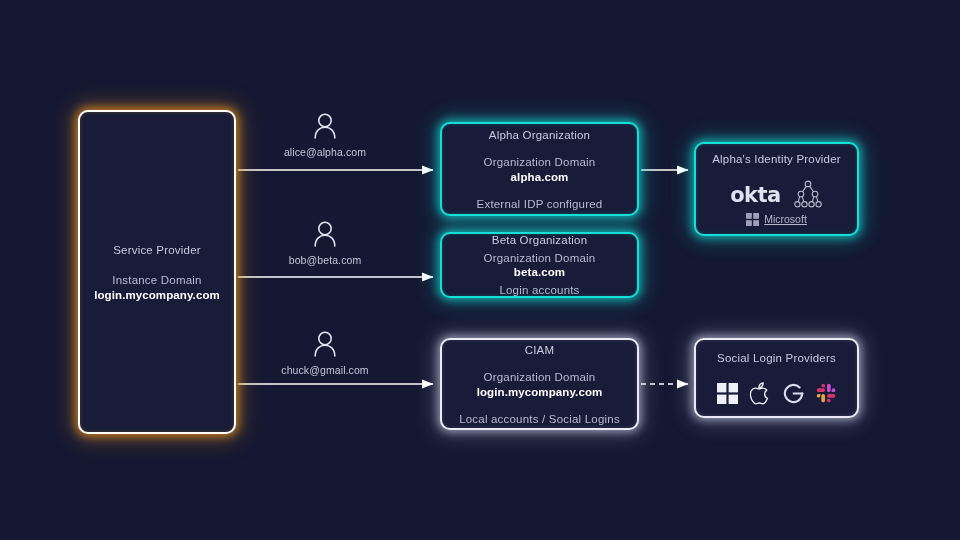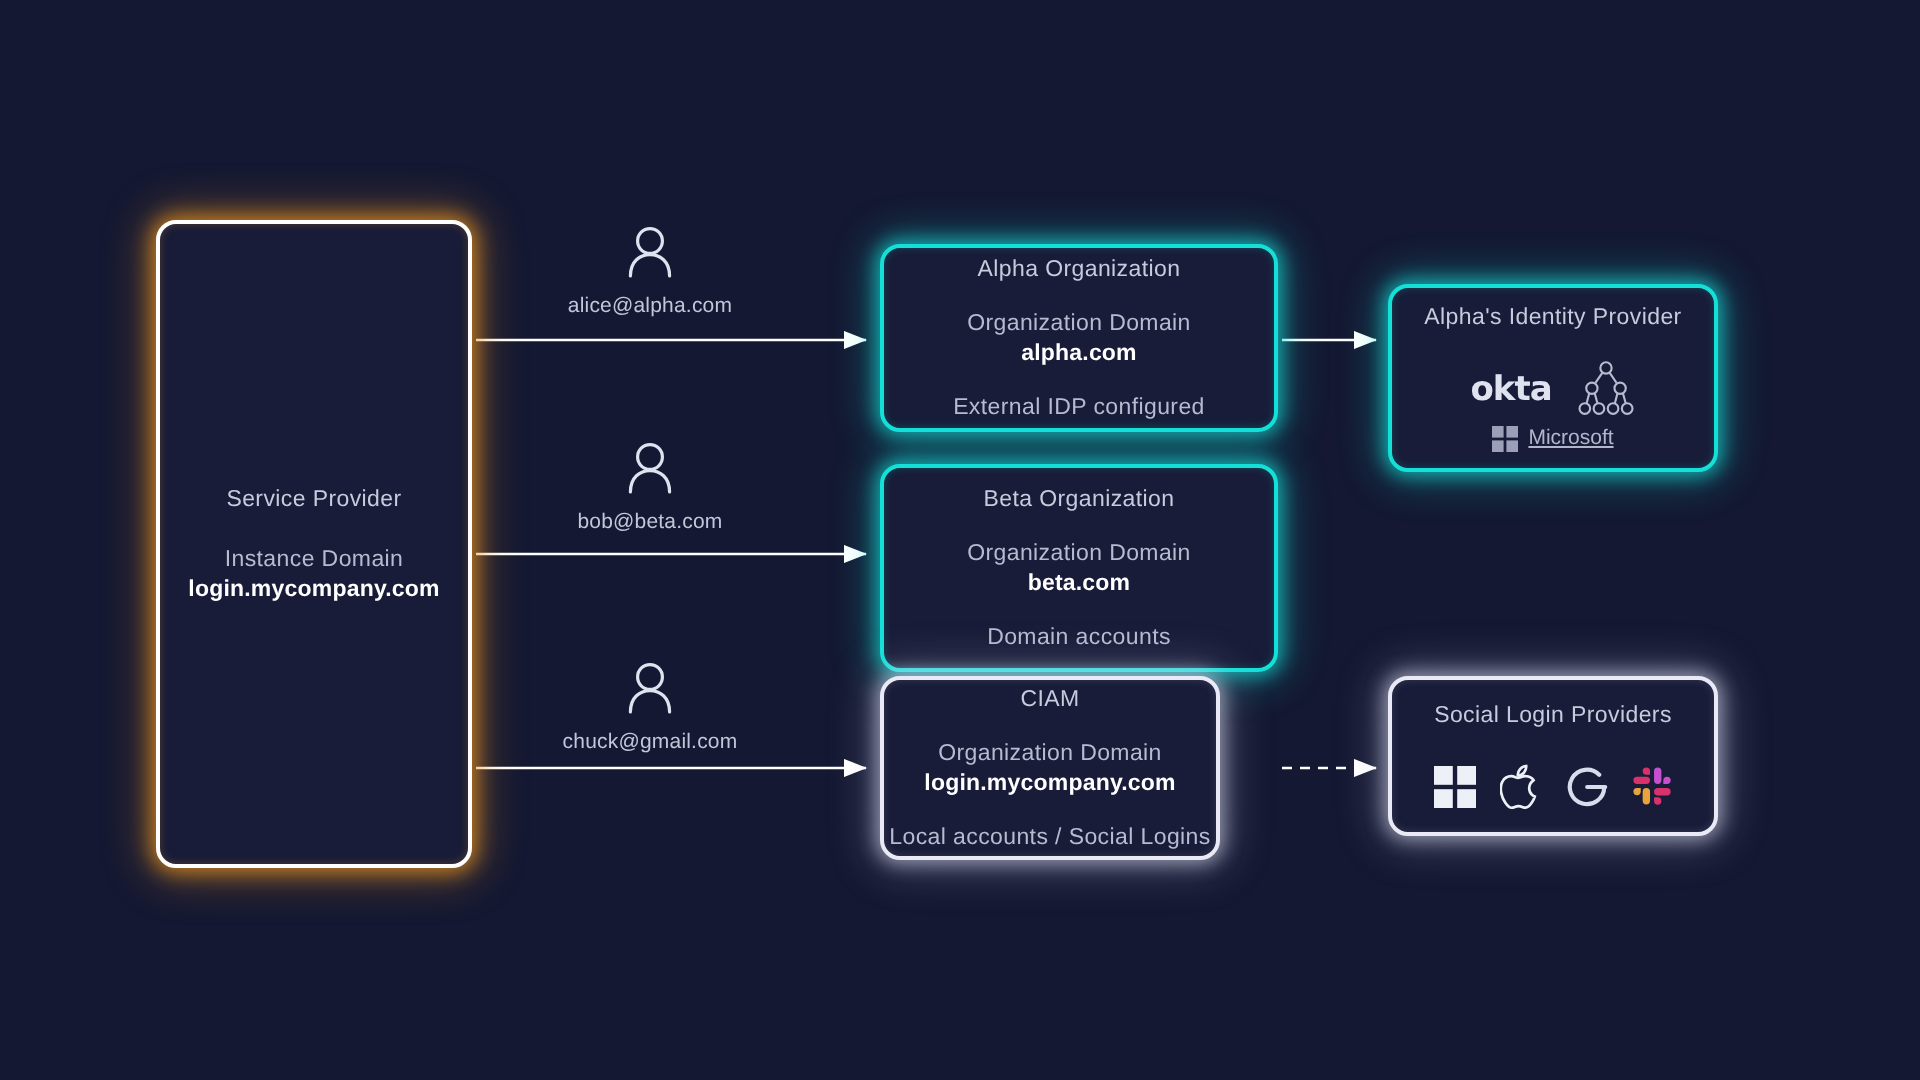--- a/index.html
+++ b/index.html
@@ -49,22 +49,22 @@
   .sub        { color:#b7bbd0; font-size:11.5px; letter-spacing:.2px; }
   .gap-lg     { height:18px; }
   .gap-md     { height:15px; }
   .gap-sm     { height:3px; }
 
   
   #sp { left:78px; top:110px; width:158px; height:324px; }
 
   
   #org-alpha { left:440px; top:122px;  width:199px; height:94px; }
-  #org-beta  { left:440px; top:232px;  width:199px; height:104px; }
-  #org-ciam  { left:440px; top:338px;  width:170px; height:92px; }
+  #org-beta  { left:440px; top:232px;  width:199px; height:66px; }
+  #org-ciam  { left:440px; top:338px;  width:199px; height:92px; }
 
   
   #idp-alpha { left:694px; top:122px; width:165px; height:94px;margin-top:20px; }
   #social    { left:694px; top:338px; width:165px; height:80px; }
 
   
   .user { position:absolute; width:140px; text-align:center; }
   .user .uname { color:#c3c6d8; font-size:10.5px; margin-top:2px; letter-spacing:.1px; }
   #user-alice { left:255px; top:112px; }
   #user-bob   { left:255px; top:220px; }
@@ -72,21 +72,21 @@
 
   
   #wires { position:absolute; inset:0; pointer-events:none; }
 
   
   .logo-row { display:flex; align-items:center; justify-content:center; gap:12px; }
   .ms-word { display:flex; align-items:center; gap:5px; }
   .ms-word span { color:#b2b6cb; font-size:10.5px;text-decoration:underline; }
   .social-row { display:flex; align-items:center; justify-content:center; gap:12px; }
   .okta-word {
-    color:#dfe2ef; font-size:17px; font-weight:bold;
+    color:#dfe2ef; font-size:21px; font-weight:bold;
     letter-spacing:-.5px; font-family:"DejaVu Sans", sans-serif;
   }
 </style>
 </head>
 <body>
 
 <div id="stage">
 
   <svg id="wires" width="960" height="540">
     <defs>
@@ -143,21 +143,21 @@
     <div class="sub">External IDP configured</div>
   </div>
 
   <div class="box cyan" id="org-beta">
     <div class="ttl">Beta Organization</div>
     <div class="gap-md"></div>
     <div class="lbl">Organization Domain</div>
     <div class="gap-sm"></div>
     <div class="val">beta.com</div>
     <div class="gap-md"></div>
-    <div class="sub">Domain accounts</div>
+    <div class="sub">Login accounts</div>
   </div>
 
   <div class="box white" id="org-ciam">
     <div class="ttl">CIAM</div>
     <div class="gap-md"></div>
     <div class="lbl">Organization Domain</div>
     <div class="gap-sm"></div>
     <div class="val">login.mycompany.com</div>
     <div class="gap-md"></div>
     <div class="sub">Local accounts / Social Logins</div>

